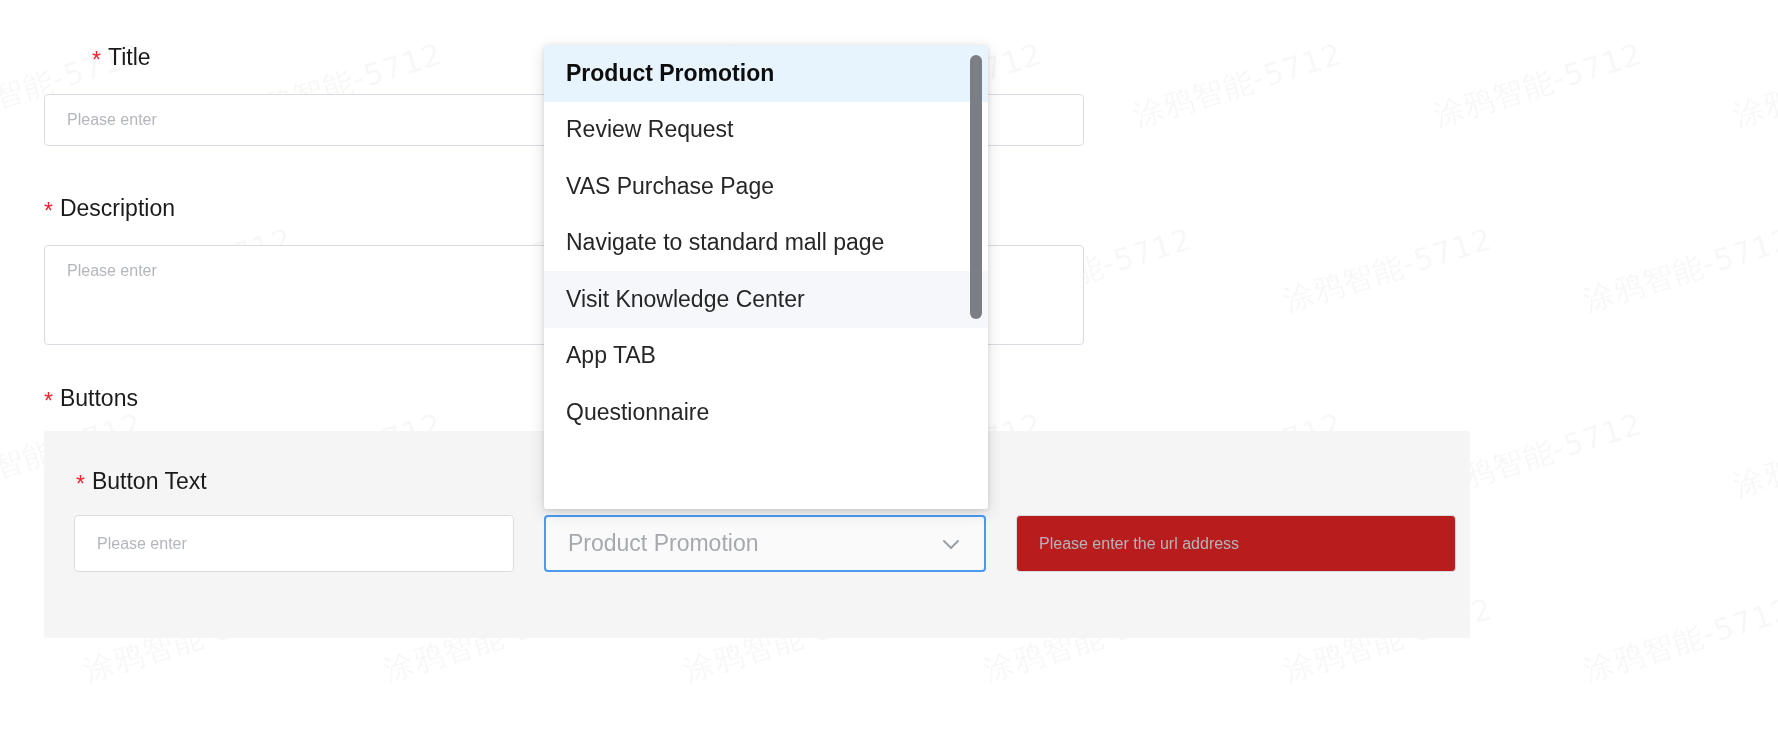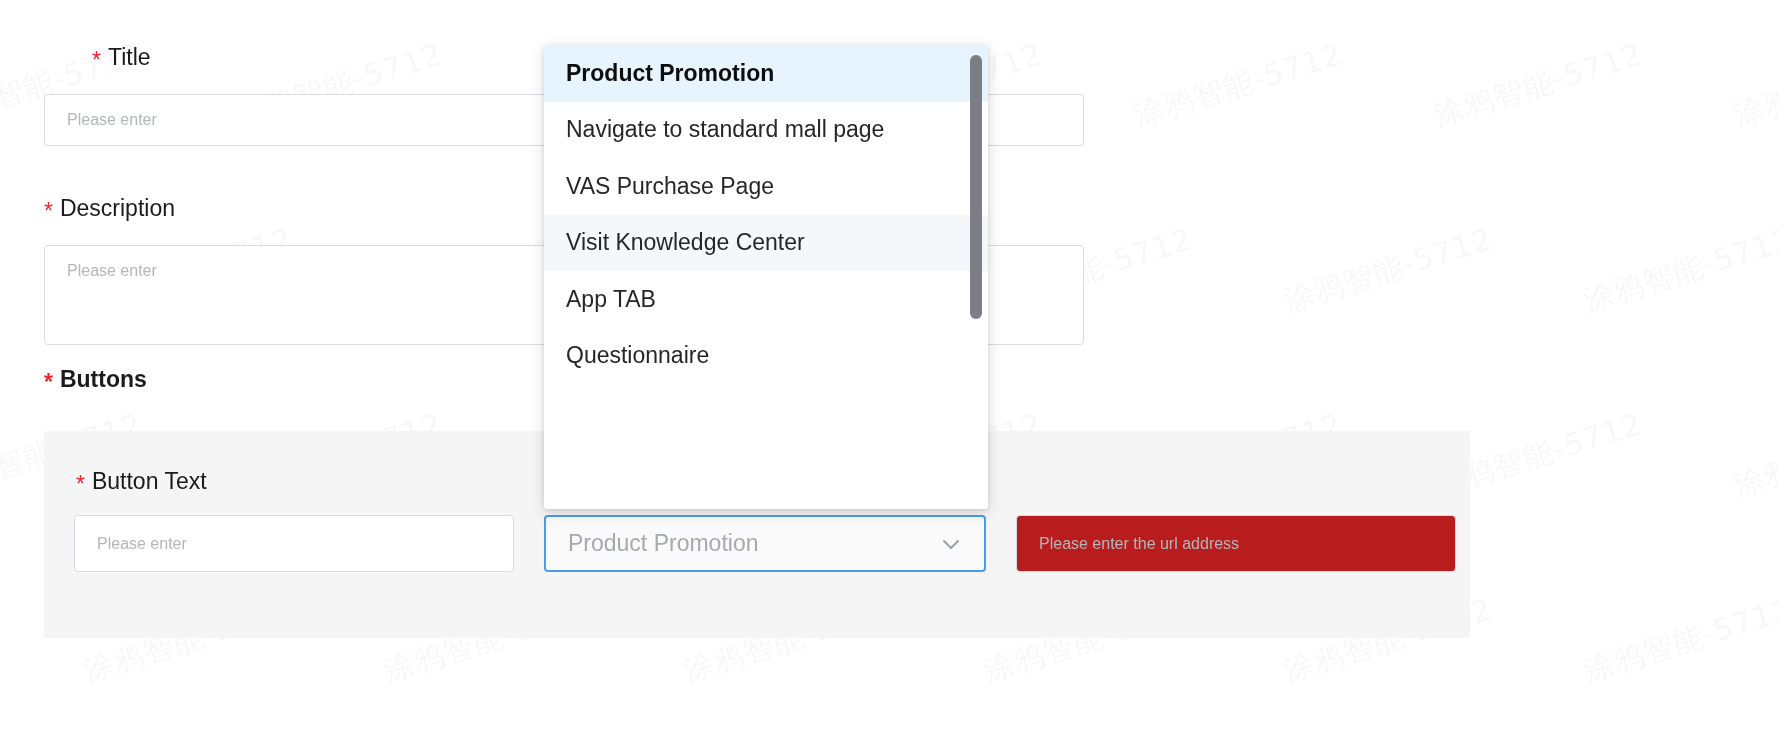--- a/index.html
+++ b/index.html
@@ -86,21 +86,21 @@
   }
 
   
   #description-label { left: 44px; top: 197px; }
   #description-input {
     left: 44px; top: 245px;
     width: 1040px; height: 100px;
   }
 
   
-  #buttons-label { left: 44px; top: 368px; font-weight: bold; }
+  #buttons-label { left: 44px; top: 387px; }
 
   #buttons-panel {
     position: absolute;
     left: 44px; top: 431px;
     width: 1426px; height: 207px;
     background: #f5f5f5;
     border-radius: 2px;
   }
 
   #button-text-label { left: 76px; top: 470px; }
@@ -273,24 +273,27 @@
       </svg>
     </span>
   </div>
 
   <div id="link-type-dropdown">
     <ul id="dropdown-list">
         <li class="selected">
           <span>Product Promotion</span>
         </li>
         <li>
+          <span>Review Request</span>
+        </li>
+        <li>
+          <span>VAS Purchase Page</span>
+        </li>
+        <li>
           <span>Navigate to standard mall page</span>
-        </li>
-        <li>
-          <span>VAS Purchase Page</span>
         </li>
         <li class="hovered">
           <span>Visit Knowledge Center</span>
         </li>
         <li>
           <span>App TAB</span>
         </li>
         <li>
           <span>Questionnaire</span>
         </li>

